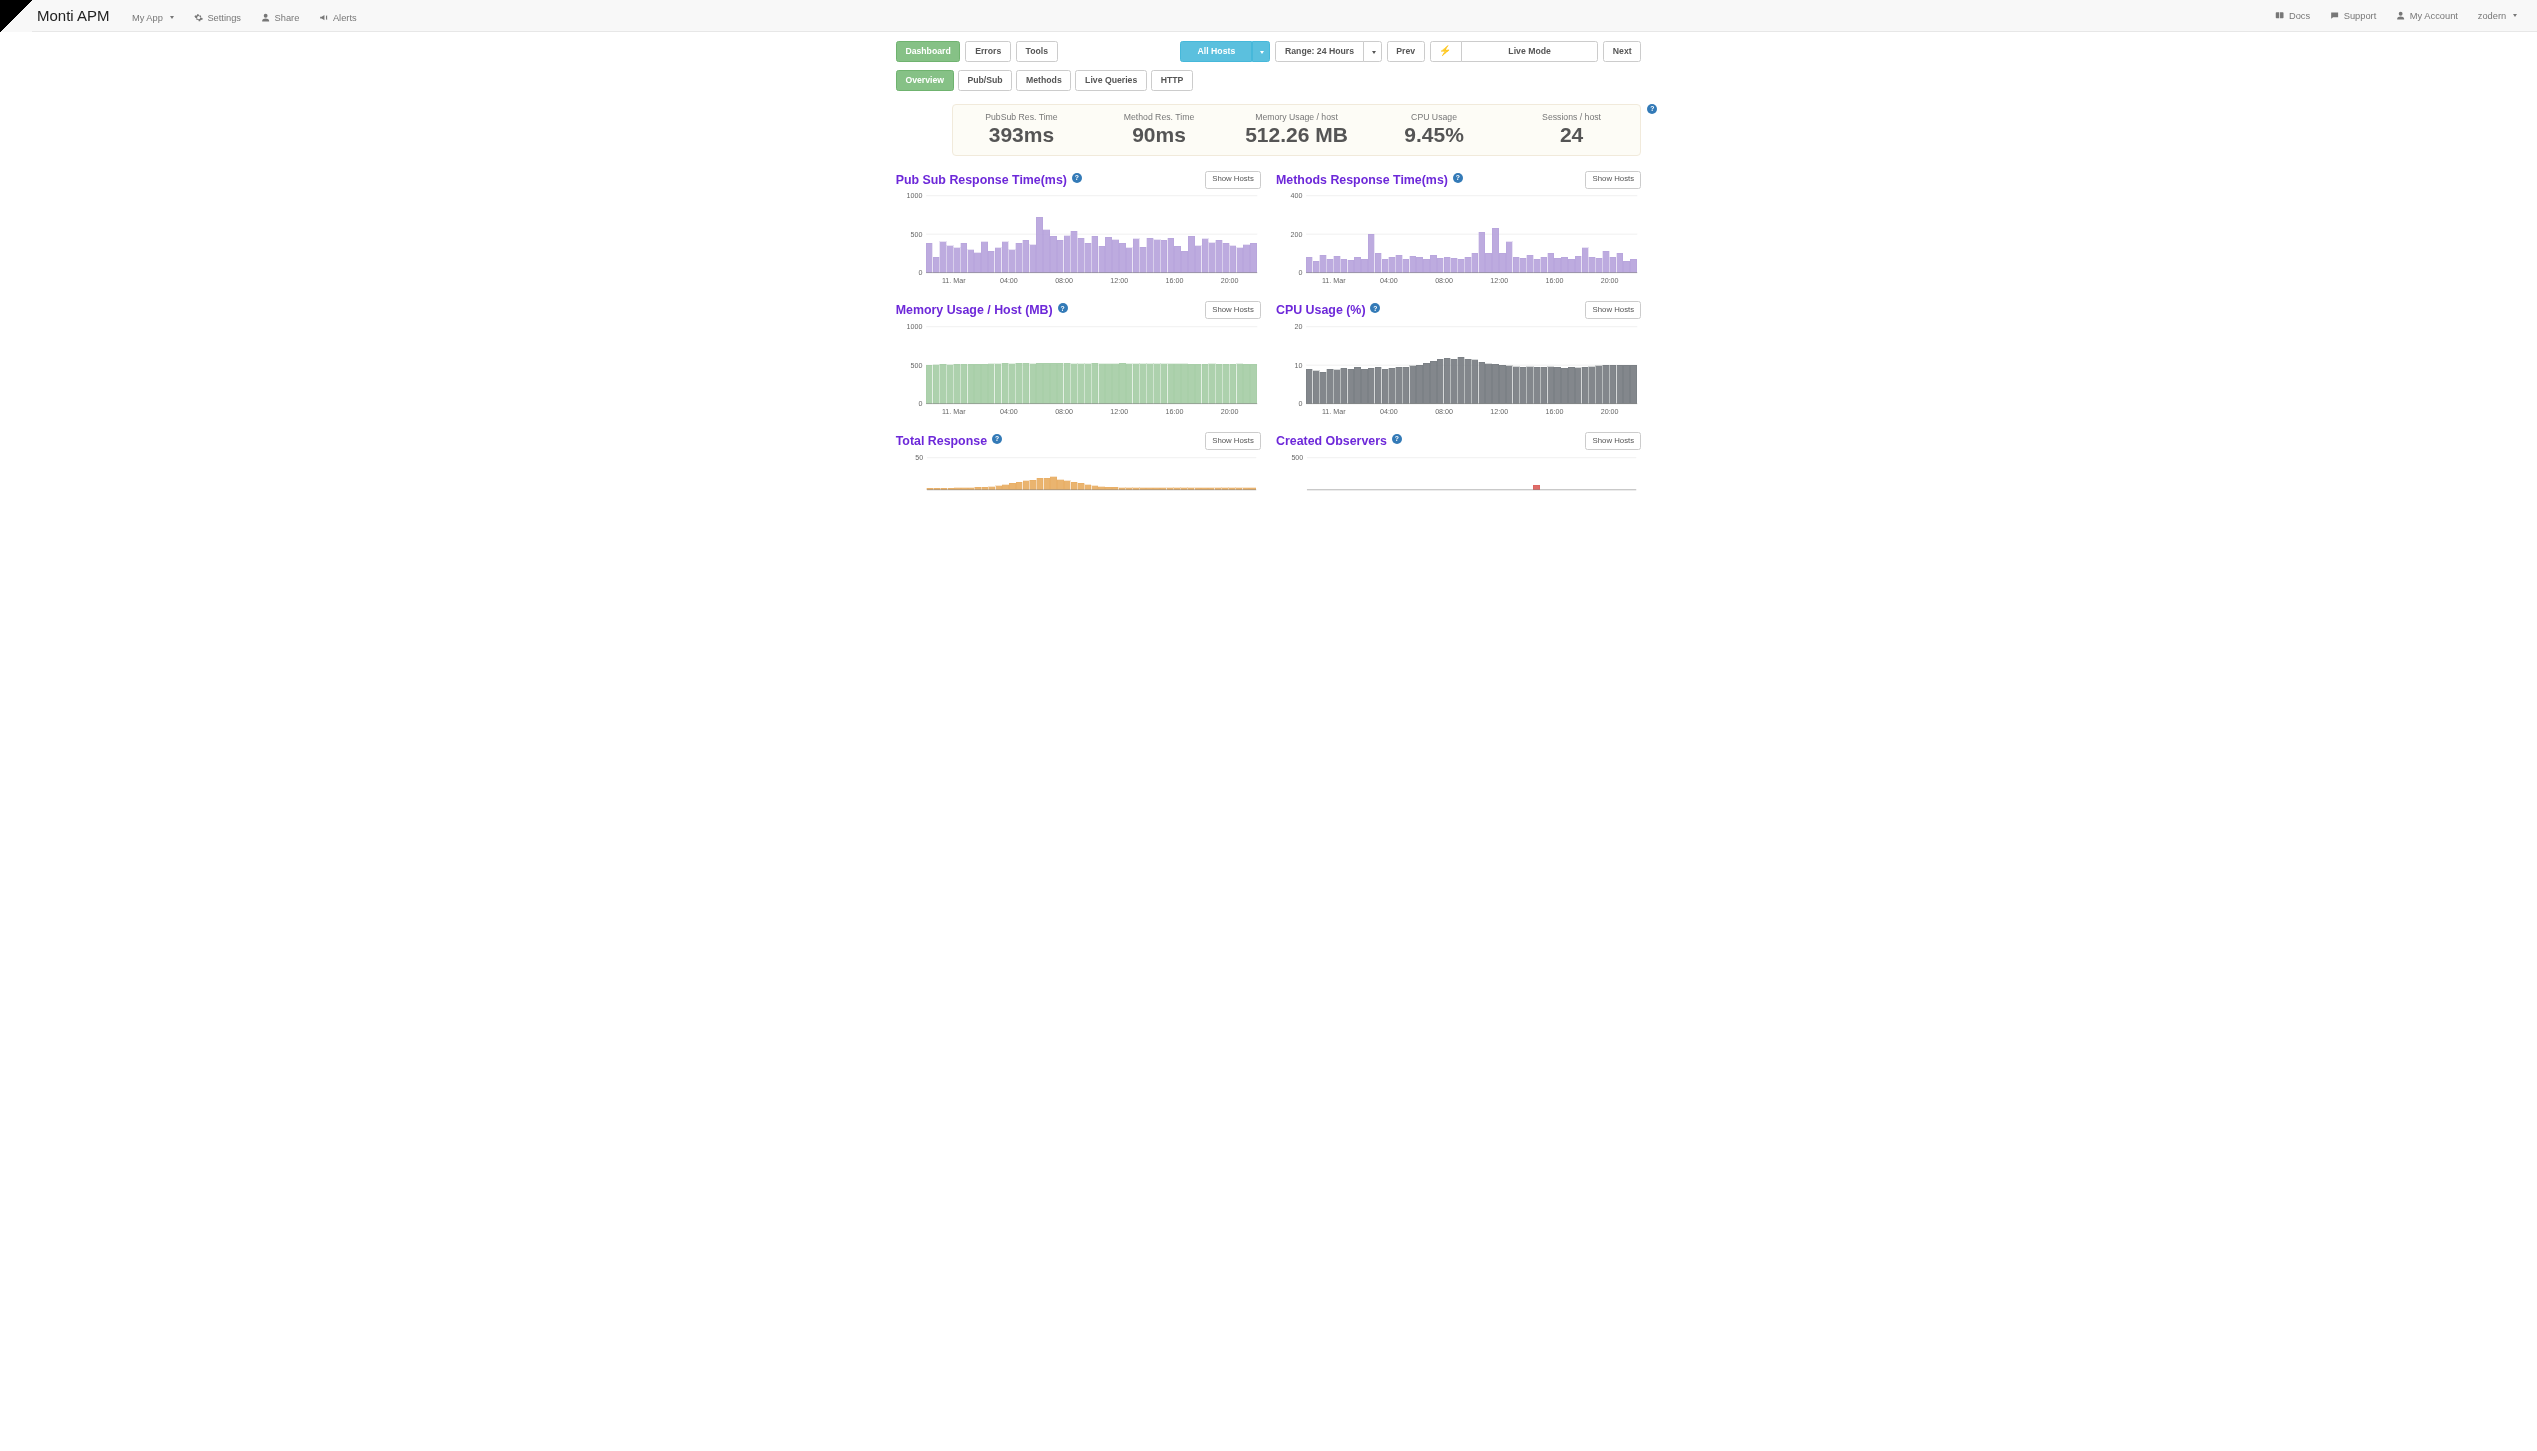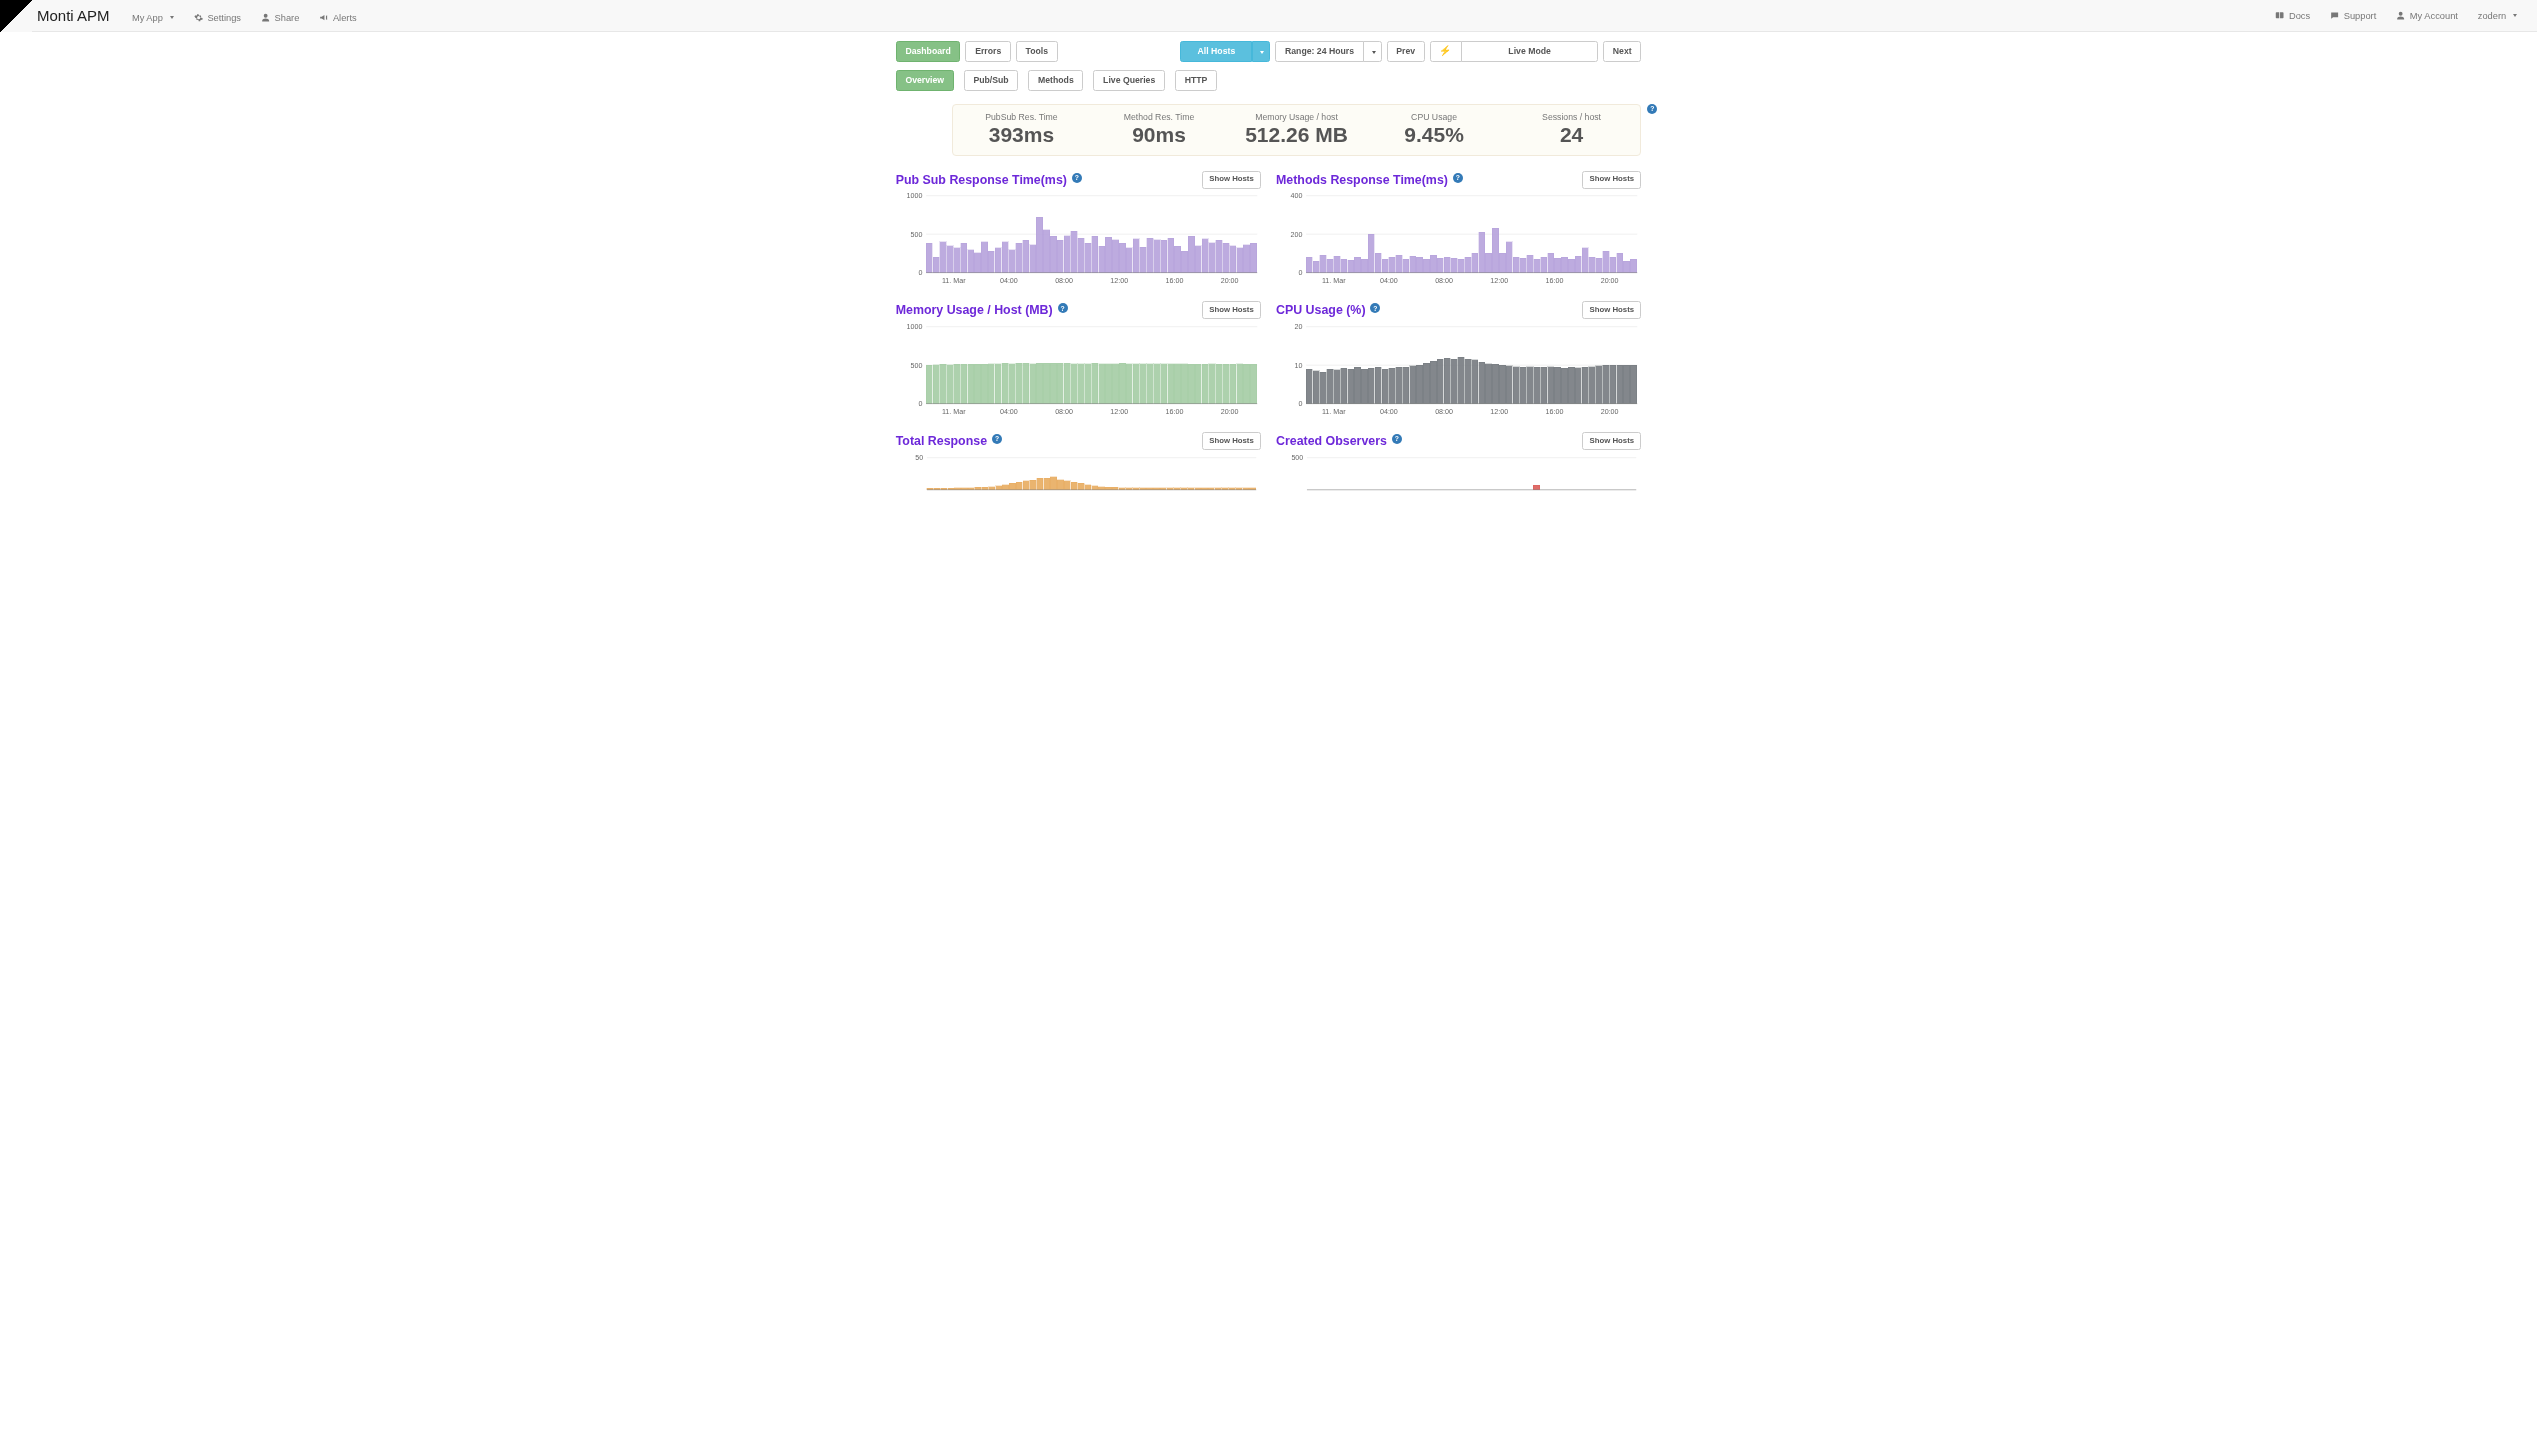--- a/index.html
+++ b/index.html
@@ -63,21 +63,21 @@
   .btn-group { display: inline-flex; }
   .btn-group .btn { border-radius: 0; margin-left: -0.6px; }
   .btn-group .btn:first-child { border-top-left-radius: 2.5px; border-bottom-left-radius: 2.5px; margin-left: 0; }
   .btn-group .btn:last-child  { border-top-right-radius: 2.5px; border-bottom-right-radius: 2.5px; }
   .btn-green { background: #86c186; border-color: #6fb36f; color: #fff; }
   .btn-blue  { background: #5bc0de; border-color: #46b8da; color: #fff; }
   .btn-wide  { min-width: 137px; text-align: center; }
   .btn-dd    { padding: 3.7px 5px; }
   .btn-dd .caret { border-top-color: #555; }
   .btn-blue .caret { border-top-color: #fff; }
-  .tab-row { display: flex; gap: 10px; margin-bottom: 12.4px; }
+  .tab-row { display: flex; gap: 4px; margin-bottom: 12.4px; }
   .live-icon { color: #e43; font-weight: 900; font-size: 10px; line-height: 1; }
   
   .summary-wrap { position: relative; }
   .summary {
     display: flex;
     border: 0.6px solid #f1eadb;
     background: #fdfcf6;
     border-radius: 4px;
     margin: 0 0 15px 56px;
   }
@@ -89,21 +89,21 @@
     width: 10px; height: 10px; border-radius: 50%;
     background: #337ab7; color: #fff; font-size: 6.8px; font-weight: 700;
     cursor: pointer; vertical-align: super; margin-left: 2.5px;
   }
   .summary-help { position: absolute; right: -16px; top: 0; }
   
   .row { display: flex; gap: 15px; margin-bottom: 16px; }
   .col { flex: 1; min-width: 0; }
   .chart-head { display: flex; align-items: center; justify-content: space-between; margin-bottom: 3.7px; }
   .chart-title { font-size: 12.4px; font-weight: 700; color: #6d28d9; }
-  .btn-sm { padding: 2.5px 6.2px; font-size: 7.8px; font-weight: 700; text-align: right; }
+  .btn-sm { padding: 2.5px 6.2px; font-size: 7.8px; font-weight: 400; text-align: right; }
   .chart-box { position: relative; height: 93px; }
   svg.chart { width: 100%; height: 100%; display: block; }
   .yaxis-label { font-size: 11.5px; fill: #666; text-anchor: end; }
   .xaxis-label { font-size: 11.5px; fill: #666; text-anchor: middle; }
   .gridline { stroke: #e6e6e6; stroke-width: 1; }
   .axisline { stroke: #888; stroke-width: 1; }
   .bar { shape-rendering: crispEdges; }
 </style>
 </head>
 <body>

